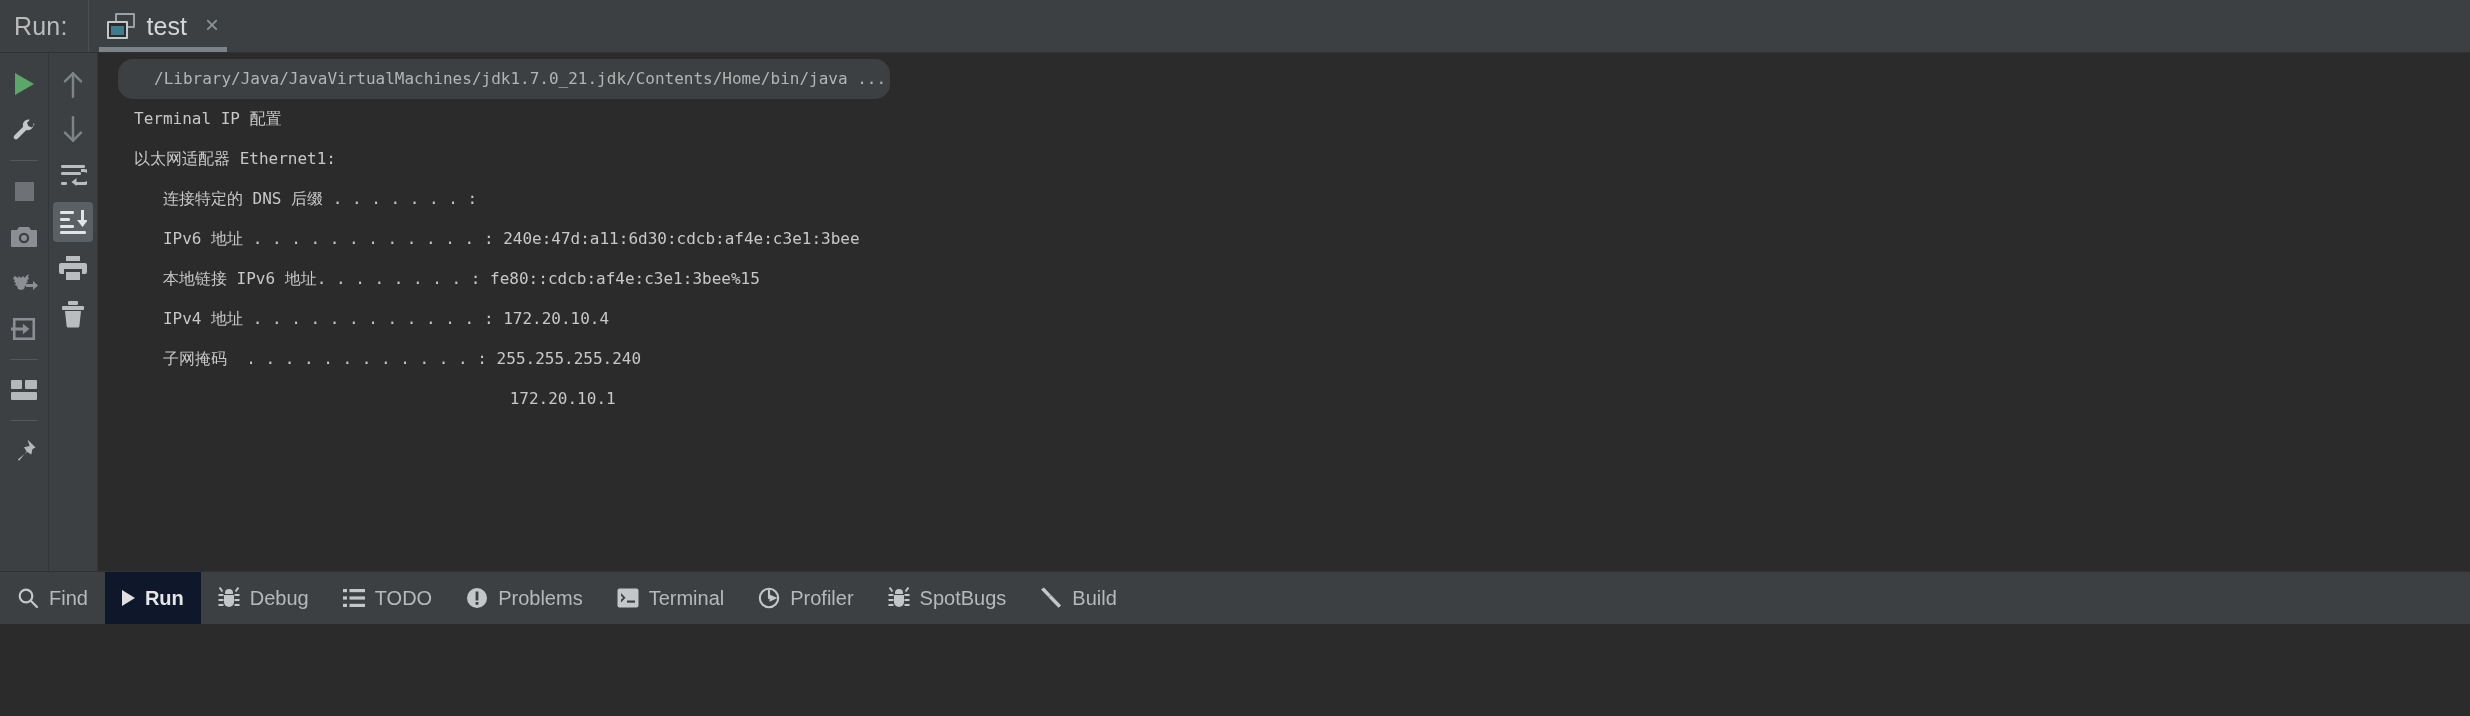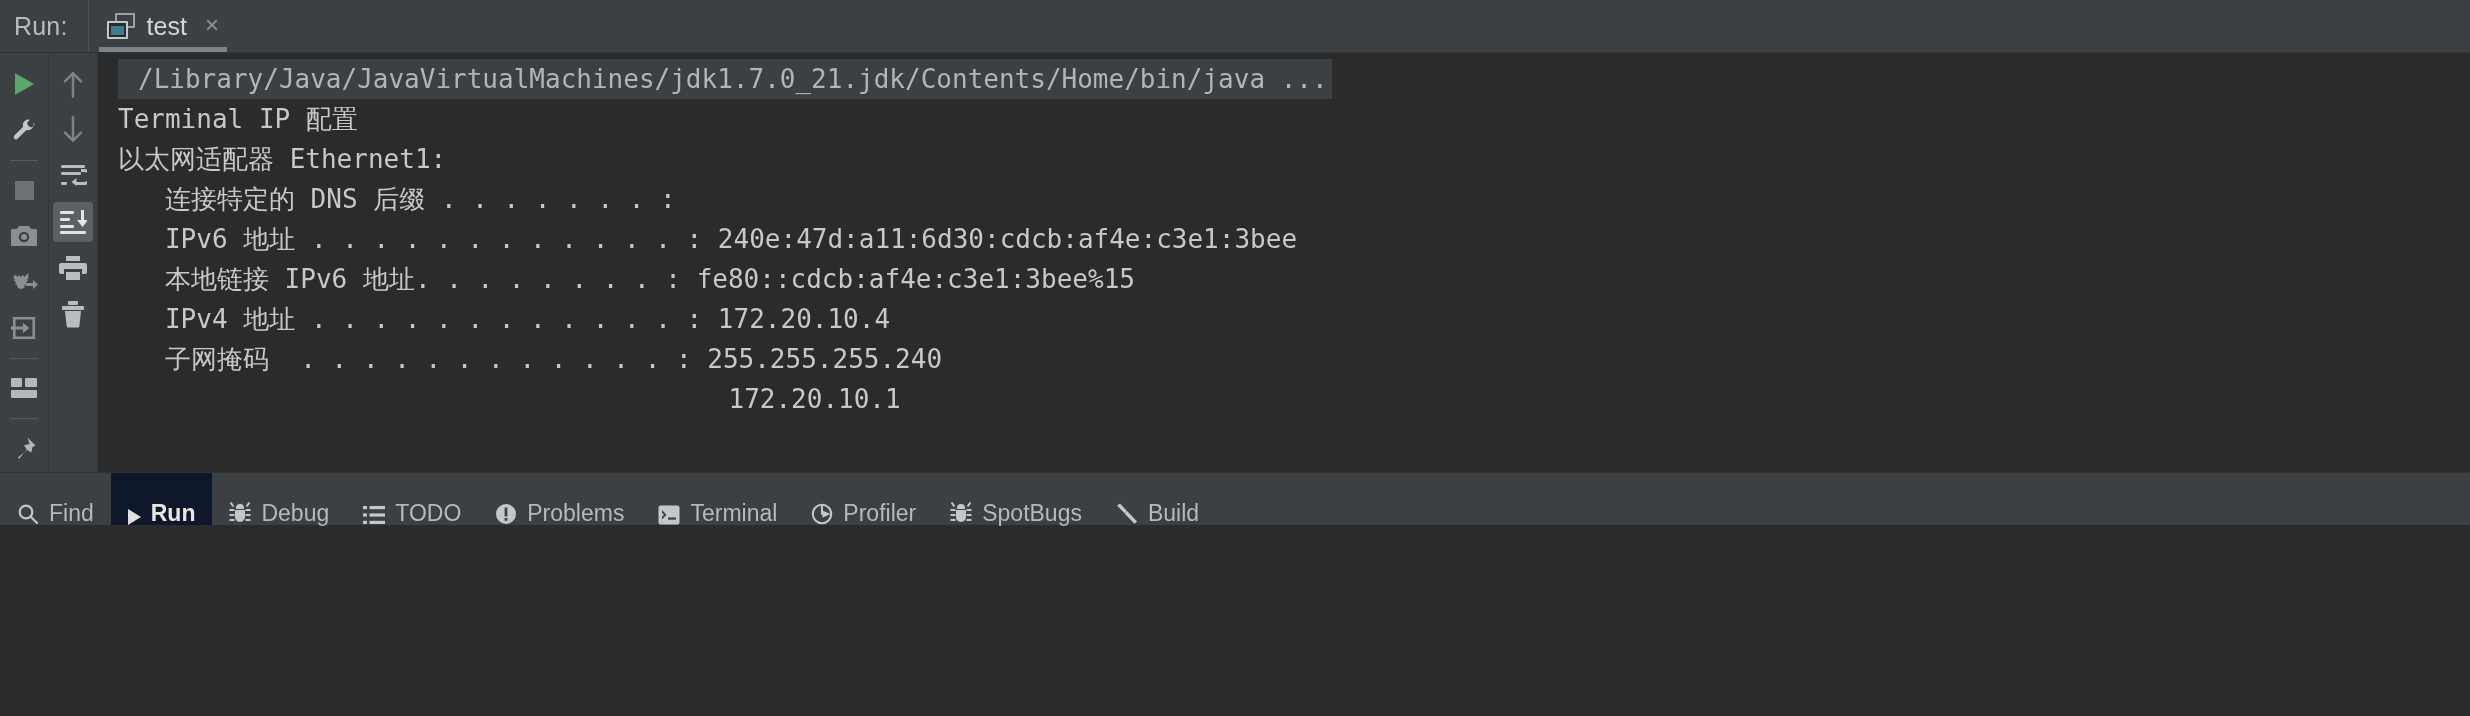--- a/index.html
+++ b/index.html
@@ -10,21 +10,21 @@
   body {
     width: 2470px;
     height: 716px;
     overflow: hidden;
     font-family: "Liberation Sans", sans-serif;
     -webkit-font-smoothing: antialiased;
   }
 
   #app {
     width: 2470px;
-    height: 525px;
+    height: 624px;
     position: relative;
     background: #2b2b2b;
     display: flex;
     flex-direction: column;
   }
 
   
   .header {
     height: 52px;
     min-height: 52px;
@@ -173,26 +173,27 @@
     background: #2b2b2b;
     overflow: hidden;
     padding: 6px 0 0 0;
     min-width: 0;
   }
   .console-inner {
     padding: 0 0 0 0;
   }
   .cline {
     font-family: "DejaVu Sans Mono", "Liberation Mono", monospace;
-    font-size: 26px;
+    font-size: 16px;
     line-height: 40px;
     color: #c8c8c8;
     white-space: pre;
-    padding-left: 20px;
+    padding-left: 36px;
     letter-spacing: 0px;
+    border-radius: 15px;
   }
   .cline.cmd {
     color: #b4b4b4;
     background: #3c4043;
     display: inline-block;
     padding-right: 4px;
     margin-left: 0;
   }
   .cmd-wrap { padding-left: 20px; }
   .cline.clip {
@@ -203,24 +204,24 @@
   .statusbar {
     height: 52px;
     min-height: 52px;
     background: #3c4043;
     display: flex;
     align-items: stretch;
     border-top: 1px solid #2f3234;
   }
   .sitem {
     display: flex;
-    align-items: flex-end;
+    align-items: center;
     gap: 10px;
     padding: 0 17px;
-    font-size: 23px;
+    font-size: 20px;
     color: #b6b9bb;
     cursor: default;
   }
   .sitem.active {
     background: #0f172a;
     color: #e6e6e6;
     font-weight: bold;
   }
   .sitem .slabel { line-height: 1; }
 </style>

